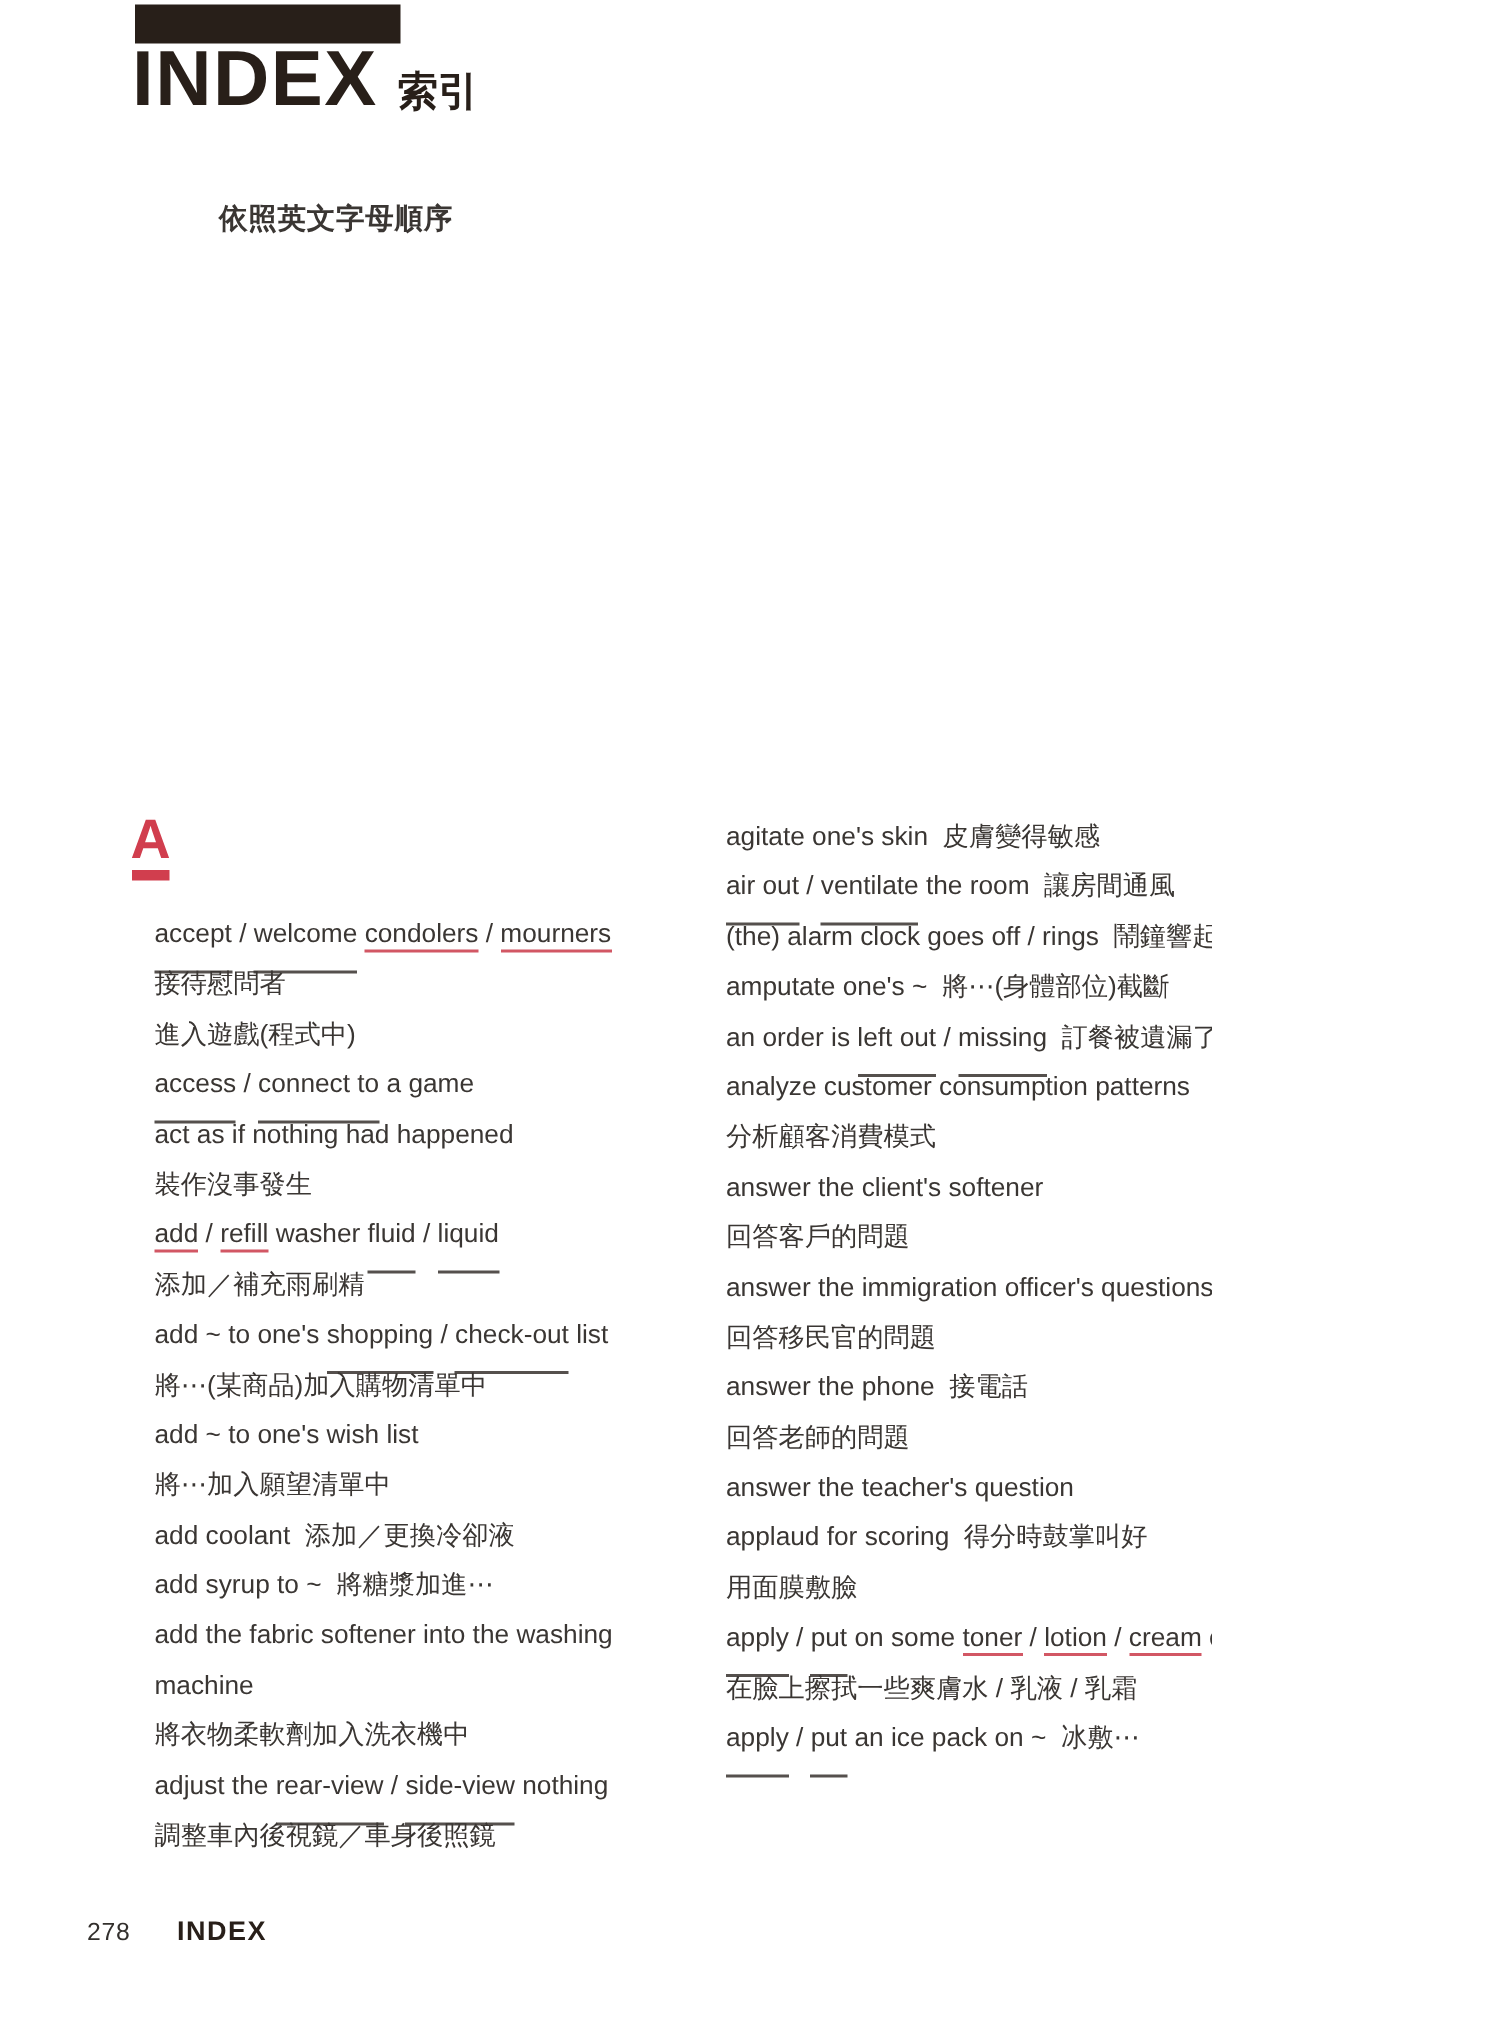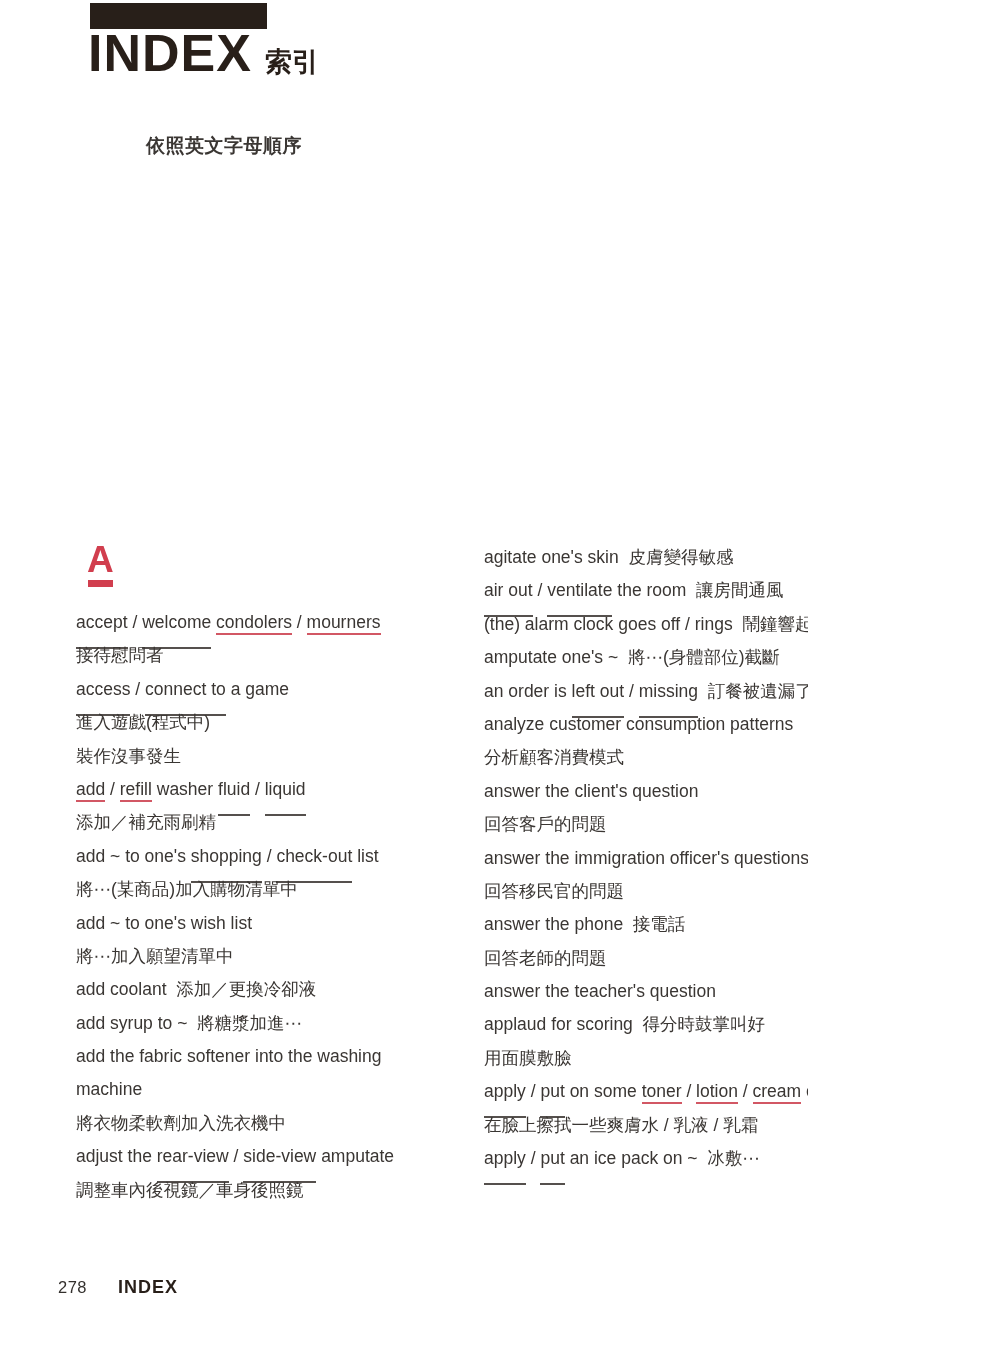--- a/index.html
+++ b/index.html
@@ -73,21 +73,21 @@
     width: 25px;
     height: 7px;
     background: #d13e4e;
   }
 
   .col {
     position: absolute;
     font-size: 17.5px;
     color: #3a3633;
   }
-  .col-left  { left: 76px;  top: 606px; width: 360px; }
+  .col-left  { left: 103px;  top: 606px; width: 360px; }
   .col-right { left: 484px; top: 541px; width: 420px; }
 
   .entry-line {
     height: 33.4px;
     line-height: 33.4px;
     white-space: pre;
   }
   .entry-line span { white-space: pre; }
 
   .u-dark { border-bottom: 2px solid #55504d; padding-bottom: 15px; }
@@ -126,46 +126,47 @@
   </div>
 
   <div class="subtitle">依照英文字母順序</div>
 
   <div class="section-letter">A</div>
   <div class="section-letter-rule"></div>
 
   <div class="col col-left" id="col-left">
       <div class="entry-line"><span class="u-dark">accept</span><span> / </span><span class="u-dark">welcome</span><span> </span><span class="u-red">condolers</span><span> / </span><span class="u-red">mourners</span></div>
       <div class="entry-line"><span>接待慰問者</span></div>
+      <div class="entry-line"><span>進入遊戲(程式中)</span></div>
       <div class="entry-line"><span class="u-dark">access</span><span> / </span><span class="u-dark">connect to</span><span> a game</span></div>
-      <div class="entry-line"><span>進入遊戲(程式中)</span></div>
+      <div class="entry-line"><span>act as if nothing had happened</span></div>
       <div class="entry-line"><span>裝作沒事發生</span></div>
       <div class="entry-line"><span class="u-red">add</span><span> / </span><span class="u-red">refill</span><span> washer </span><span class="u-dark">fluid</span><span> / </span><span class="u-dark">liquid</span></div>
       <div class="entry-line"><span>添加／補充雨刷精</span></div>
       <div class="entry-line"><span>add ~ to one's </span><span class="u-dark">shopping</span><span> / </span><span class="u-dark">check-out</span><span> list</span></div>
       <div class="entry-line"><span>將⋯(某商品)加入購物清單中</span></div>
       <div class="entry-line"><span>add ~ to one's wish list</span></div>
       <div class="entry-line"><span>將⋯加入願望清單中</span></div>
       <div class="entry-line"><span>add coolant  添加／更換冷卻液</span></div>
       <div class="entry-line"><span>add syrup to ~  將糖漿加進⋯</span></div>
       <div class="entry-line"><span>add the fabric softener into the washing</span></div>
       <div class="entry-line"><span>machine</span></div>
       <div class="entry-line"><span>將衣物柔軟劑加入洗衣機中</span></div>
-      <div class="entry-line"><span>adjust the </span><span class="u-dark">rear-view</span><span> / </span><span class="u-dark">side-view</span><span> amputate</span></div>
+      <div class="entry-line"><span>adjust the </span><span class="u-dark">rear-view</span><span> / </span><span class="u-dark">side-view</span><span> nothing</span></div>
       <div class="entry-line"><span>調整車內後視鏡／車身後照鏡</span></div>
     </div>
   <div class="col col-right" id="col-right">
       <div class="entry-line"><span>agitate one's skin  皮膚變得敏感</span></div>
       <div class="entry-line"><span class="u-dark">air out</span><span> / </span><span class="u-dark">ventilate</span><span> the room  讓房間通風</span></div>
       <div class="entry-line"><span>(the) alarm clock goes off / rings  鬧鐘響起</span></div>
       <div class="entry-line"><span>amputate one's ~  將⋯(身體部位)截斷</span></div>
       <div class="entry-line"><span>an order is </span><span class="u-dark">left out</span><span> / </span><span class="u-dark">missing</span><span>  訂餐被遺漏了</span></div>
       <div class="entry-line"><span>analyze customer consumption patterns</span></div>
       <div class="entry-line"><span>分析顧客消費模式</span></div>
-      <div class="entry-line"><span>answer the client's question</span></div>
+      <div class="entry-line"><span>answer the client's softener</span></div>
       <div class="entry-line"><span>回答客戶的問題</span></div>
       <div class="entry-line"><span>answer the immigration officer's questions</span></div>
       <div class="entry-line"><span>回答移民官的問題</span></div>
       <div class="entry-line"><span>answer the phone  接電話</span></div>
       <div class="entry-line"><span>回答老師的問題</span></div>
       <div class="entry-line"><span>answer the teacher's question</span></div>
       <div class="entry-line"><span>applaud for scoring  得分時鼓掌叫好</span></div>
       <div class="entry-line"><span>用面膜敷臉</span></div>
       <div class="entry-line"><span class="u-dark">apply</span><span> / </span><span class="u-dark">put</span><span> on some </span><span class="u-red">toner</span><span> / </span><span class="u-red">lotion</span><span> / </span><span class="u-red">cream</span><span> on</span></div>
       <div class="entry-line"><span>在臉上擦拭一些爽膚水 / 乳液 / 乳霜</span></div>

